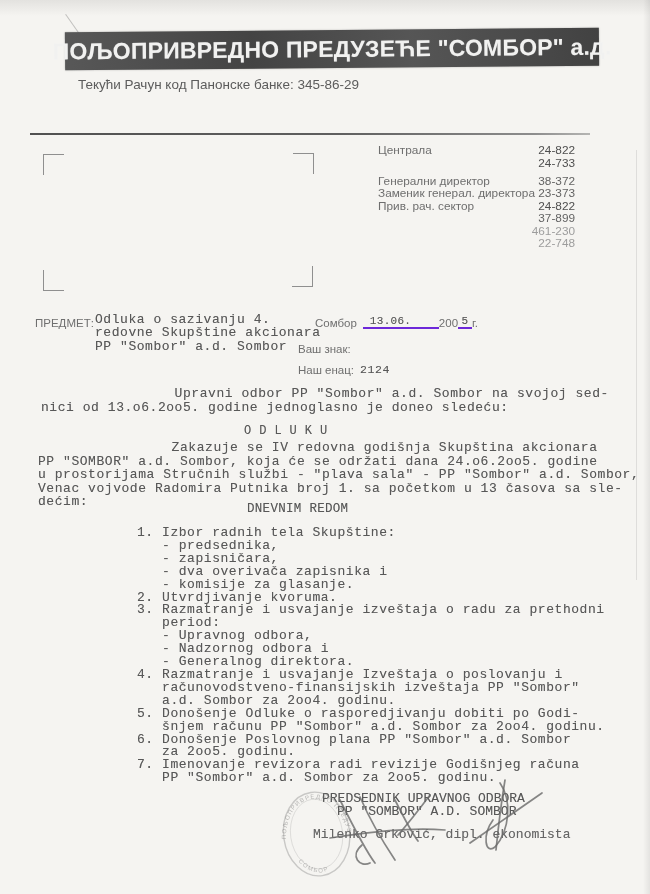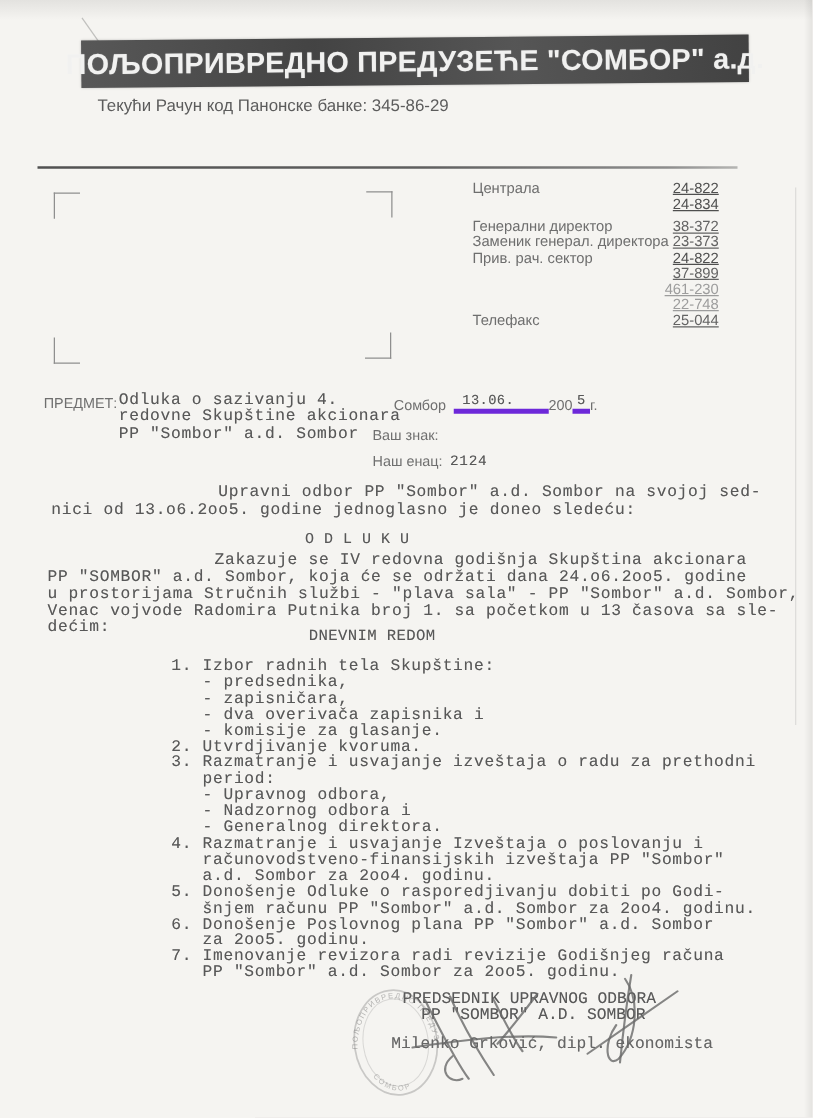--- a/index.html
+++ b/index.html
@@ -48,36 +48,36 @@
   .crn{position:absolute;width:20px;height:20px;}
   .crn.tl{left:43px;top:154px;border-top:1px solid #8f8f8f;border-left:1px solid #8f8f8f;}
   .crn.tr{left:293px;top:153px;border-top:1px solid #8f8f8f;border-right:1px solid #8f8f8f;}
   .crn.bl{left:43px;top:270px;border-bottom:1px solid #8f8f8f;border-left:1px solid #8f8f8f;}
   .crn.br{left:292px;top:266px;border-bottom:1px solid #8f8f8f;border-right:1px solid #8f8f8f;}
 
   
   .contacts{position:absolute;left:378px;top:144px;width:197px;font-size:11.8px;color:#6e6e6e;}
   .c-row{display:flex;justify-content:space-between;height:12.55px;line-height:12.55px;white-space:nowrap;}
   .c-row.gap{margin-top:5.5px;}
-  .c-val{color:#636363;text-decoration:underline;}
+  .c-val{color:#636363;}
   .c-val.dark{color:#4f4f4f;}
   .c-val.faint{color:#9d9d9d;}
   .c-label.po{color:#8c8c8c;}
 
   
   .tw{font-family:"Liberation Mono",monospace;color:#585858;letter-spacing:.55px;
       text-shadow:0 0 .5px rgba(88,88,88,.4);}
   pre.tw{margin:0;}
 
   .subject-label{position:absolute;left:35px;top:317px;font-size:11.5px;color:#6f6f6f;}
   .subject{position:absolute;left:95px;top:313px;font-size:13px;line-height:13.3px;}
 
   .dateline{position:absolute;left:315px;top:314px;display:flex;align-items:flex-end;
     font-size:11.5px;color:#6f6f6f;white-space:nowrap;}
-  .dateline .seg{border-bottom:4px solid #6d28d9;display:inline-block;}
+  .dateline .seg{border-bottom:2px solid #6d28d9;display:inline-block;}
   .dateline .d1{width:69px;margin-left:6px;padding-left:7px;}
   .dateline .d2{width:14px;text-align:center;}
   .dateline .tw{font-size:11px;letter-spacing:.3px;}
   .refline{position:absolute;left:298px;font-size:11.5px;color:#6f6f6f;white-space:nowrap;}
   .refline .tw{font-size:11.5px;margin-left:6px;position:relative;top:-1px;}
 
   .p1{position:absolute;left:41px;top:387px;font-size:13px;line-height:13.5px;}
   .h-odluku{position:absolute;left:244px;top:424px;font-size:12px;letter-spacing:.4px;}
   .p2{position:absolute;left:38px;top:441px;font-size:13px;line-height:13.5px;}
   .h-dnevni{position:absolute;left:247px;top:502px;font-size:12.5px;letter-spacing:.3px;}
@@ -113,21 +113,21 @@
   <div class="crn bl"></div>
   <div class="crn br"></div>
 
   <div class="contacts">
       <div class="c-row">
         <span class="c-label">Централа</span>
         <span class="c-val dark">24-822</span>
       </div>
       <div class="c-row">
         <span class="c-label"></span>
-        <span class="c-val dark">24-834</span>
+        <span class="c-val dark">24-733</span>
       </div>
       <div class="c-row gap">
         <span class="c-label">Генерални директор</span>
         <span class="c-val">38-372</span>
       </div>
       <div class="c-row">
         <span class="c-label">Заменик генерал. директора</span>
         <span class="c-val">23-373</span>
       </div>
       <div class="c-row">
@@ -138,24 +138,20 @@
         <span class="c-label"></span>
         <span class="c-val">37-899</span>
       </div>
       <div class="c-row">
         <span class="c-label"></span>
         <span class="c-val faint">461-230</span>
       </div>
       <div class="c-row">
         <span class="c-label"></span>
         <span class="c-val faint">22-748</span>
-      </div>
-      <div class="c-row">
-        <span class="c-label">Телефакс</span>
-        <span class="c-val">25-044</span>
       </div>
     </div>
 
   <div class="subject-label">ПРЕДМЕТ:</div>
   <pre class="subject tw">Odluka o sazivanju 4.
 redovne Skupštine akcionara
 PP "Sombor" a.d. Sombor</pre>
 
   <div class="dateline">
     <span>Сомбор</span>

